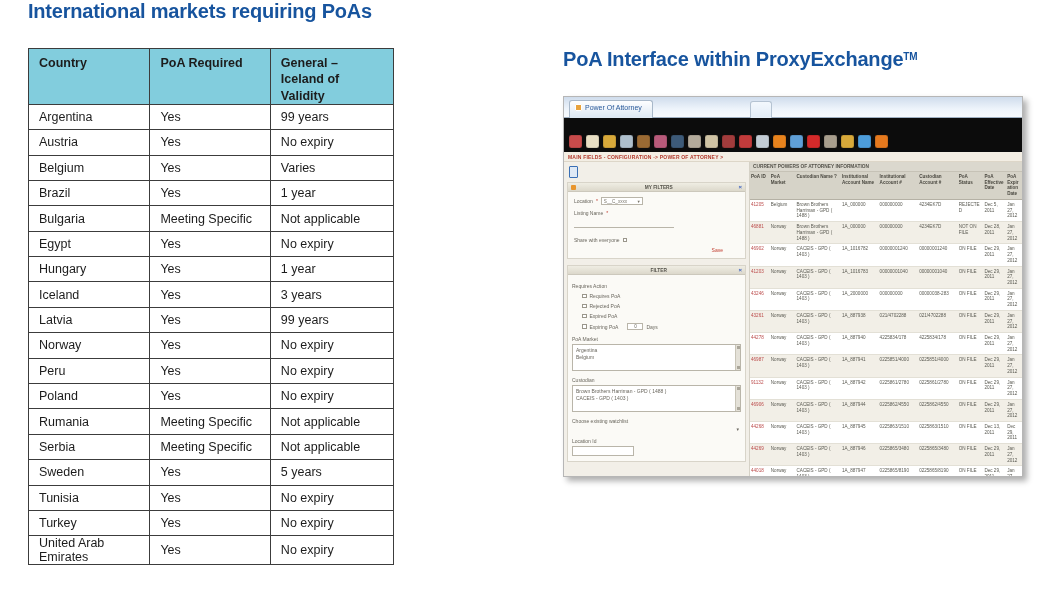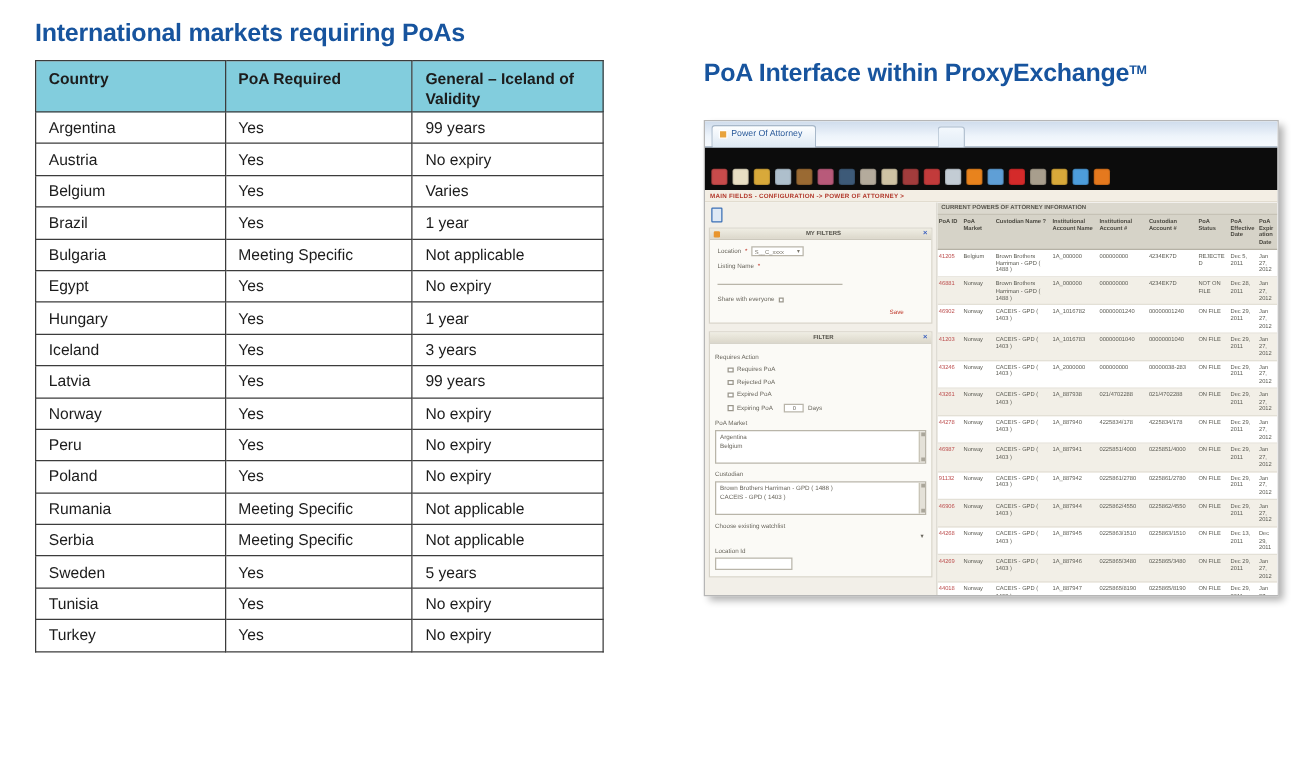--- a/index.html
+++ b/index.html
@@ -1,26 +1,26 @@
 <!DOCTYPE html>
 <html><head>
 <meta charset="utf-8">
 <style>
   * { margin:0; padding:0; box-sizing:border-box; }
   html,body { width:1050px; height:613px; background:#ffffff; overflow:hidden;
     font-family:"Liberation Sans","DejaVu Sans",sans-serif; }
 
   
-  .slide-title { position:absolute; left:28px; top:16px; font-size:20px; font-weight:bold;
+  .slide-title { position:absolute; left:28px; top:0; font-size:20px; font-weight:bold;
     color:#17549E; letter-spacing:-0.2px; }
   .right-title { position:absolute; left:563px; top:48px; font-size:20px; font-weight:bold;
     color:#17549E; letter-spacing:-0.2px; }
   .right-title sup { font-size:10px; vertical-align:6px; }
 
-  table.poa { position:absolute; left:28px; top:48px; width:455px; border-collapse:collapse;
+  table.poa { position:absolute; left:28px; top:48px; width:366px; border-collapse:collapse;
     font-size:12.5px; color:#1c1c1c; }
   table.poa th, table.poa td { border:1px solid #3c3c3c; padding:0 10px; text-align:left; }
   table.poa th { background:#82CDDD; height:41px; vertical-align:top; padding-top:6px;
     font-weight:bold; color:#1c1c1c; line-height:1.3; }
   table.poa td { height:25.4px; background:#ffffff; }
   table.poa col.c0 { width:152px; } table.poa col.c1 { width:150px; } table.poa col.c2 { width:153px; }
 
   
   .app { position:absolute; left:563px; top:96px; width:460px; height:381px;
     border:1px solid #b6b6b6; background:#fff; box-shadow:4px 4px 6px rgba(0,0,0,0.32);
@@ -180,20 +180,25 @@
         <td>Yes</td>
         <td>5 years</td>
       </tr>
       <tr>
         <td>Tunisia</td>
         <td>Yes</td>
         <td>No expiry</td>
       </tr>
       <tr>
         <td>Turkey</td>
+        <td>Yes</td>
+        <td>No expiry</td>
+      </tr>
+      <tr>
+        <td>United Arab Emirates</td>
         <td>Yes</td>
         <td>No expiry</td>
       </tr>
     </tbody>
 </table>
 
 <div class="right-title">
   <span>PoA Interface within ProxyExchange</span><sup>TM</sup>
 </div>
 

